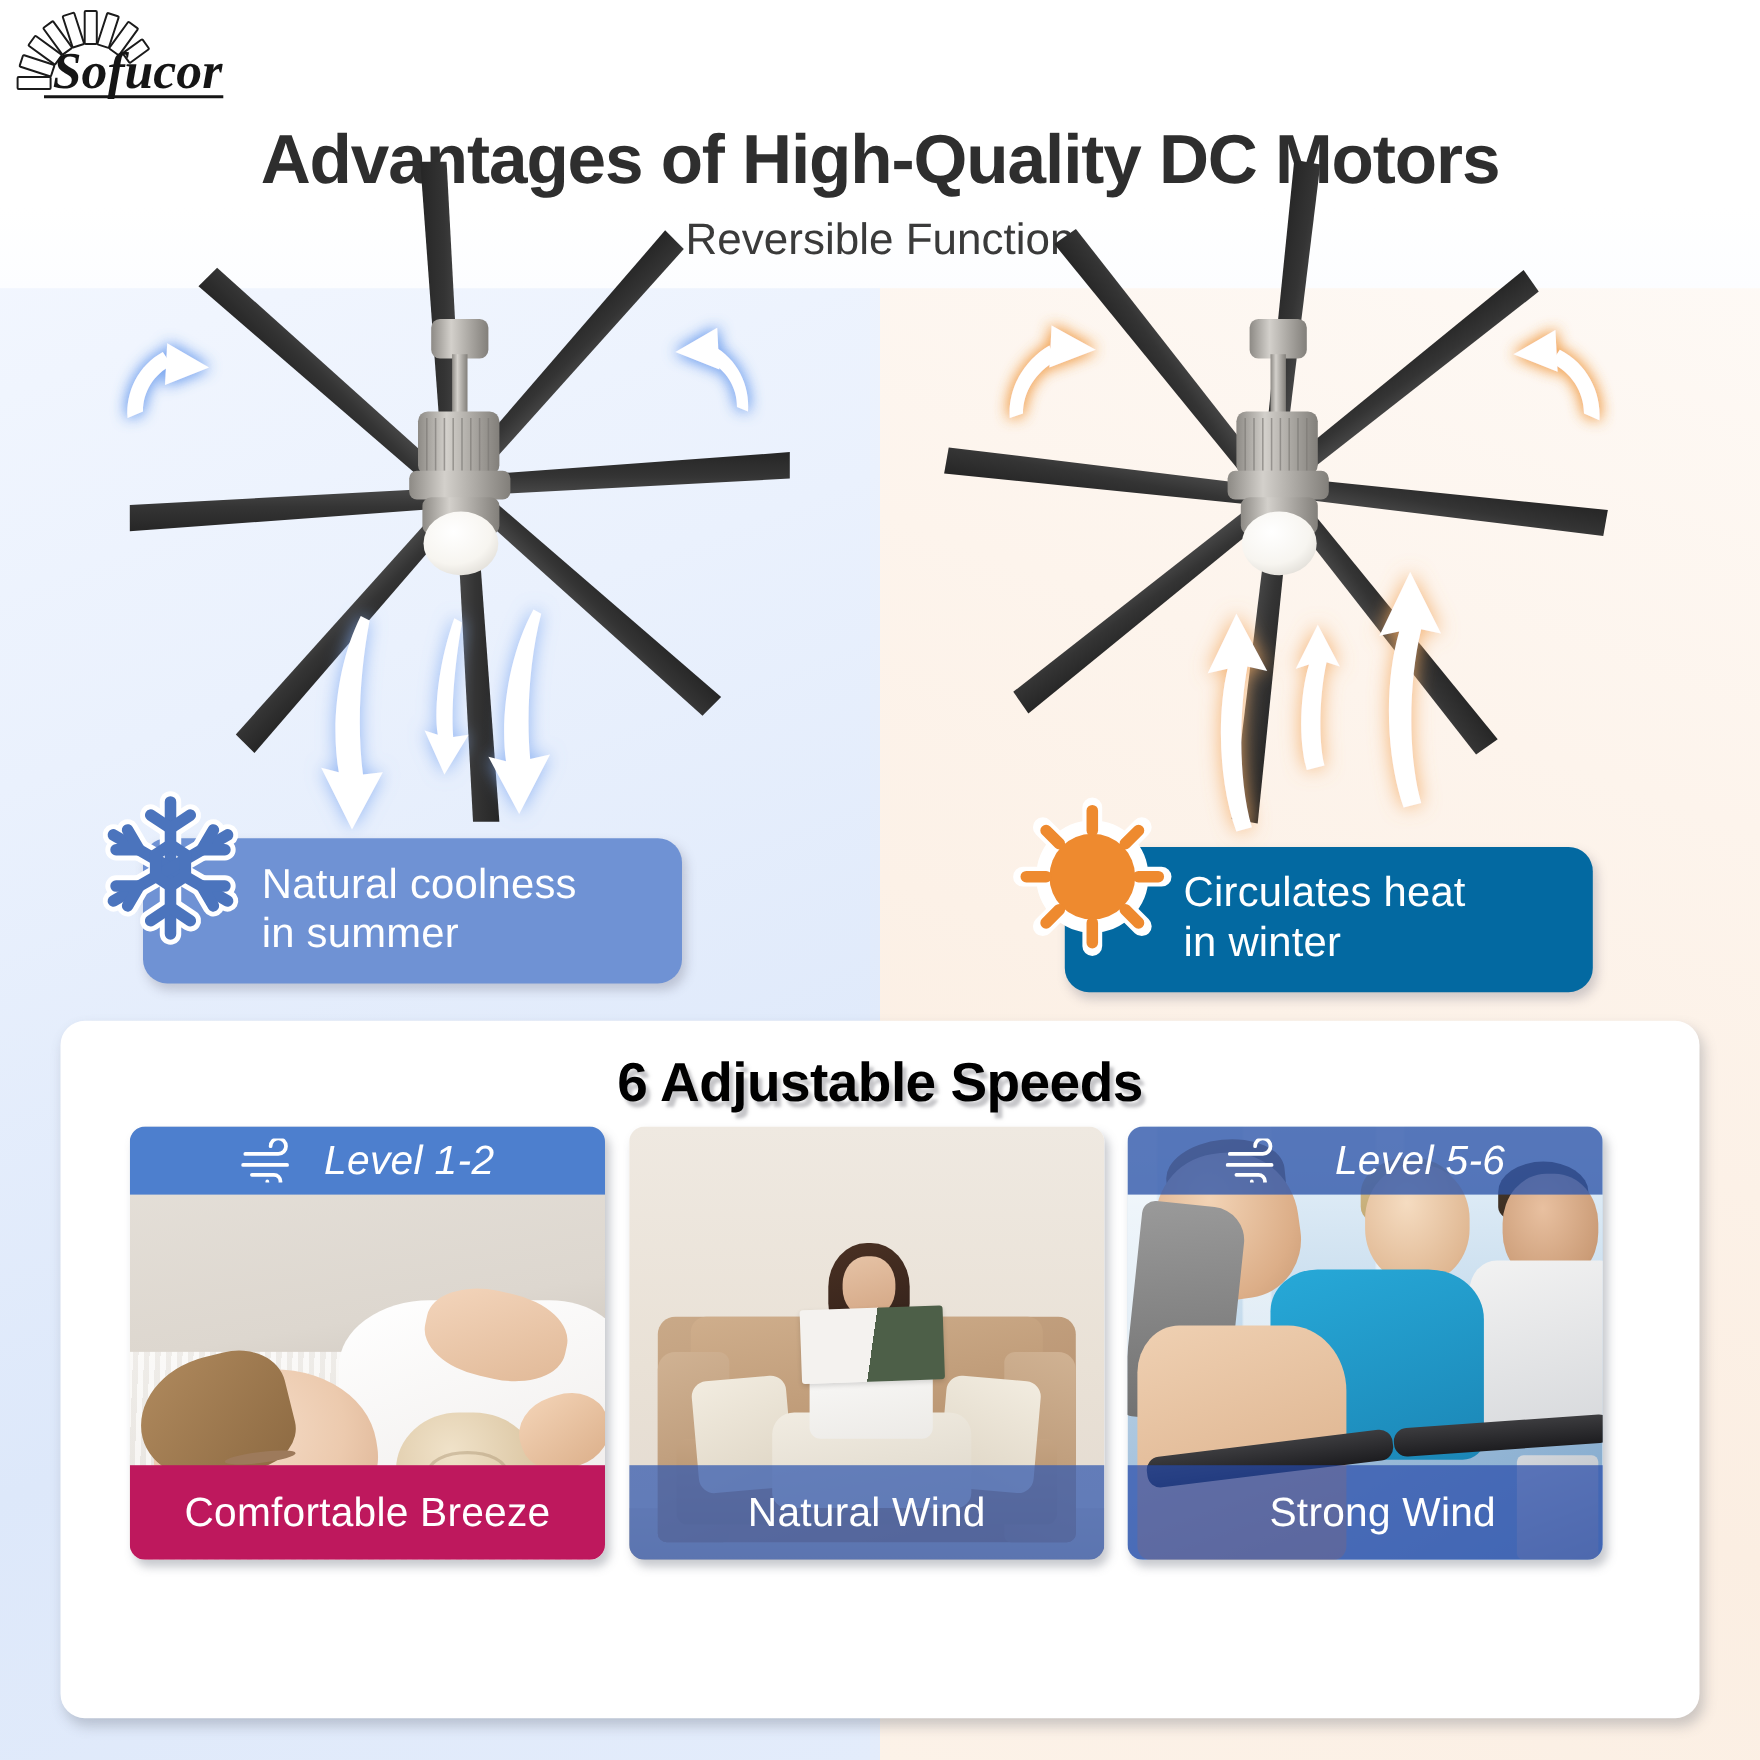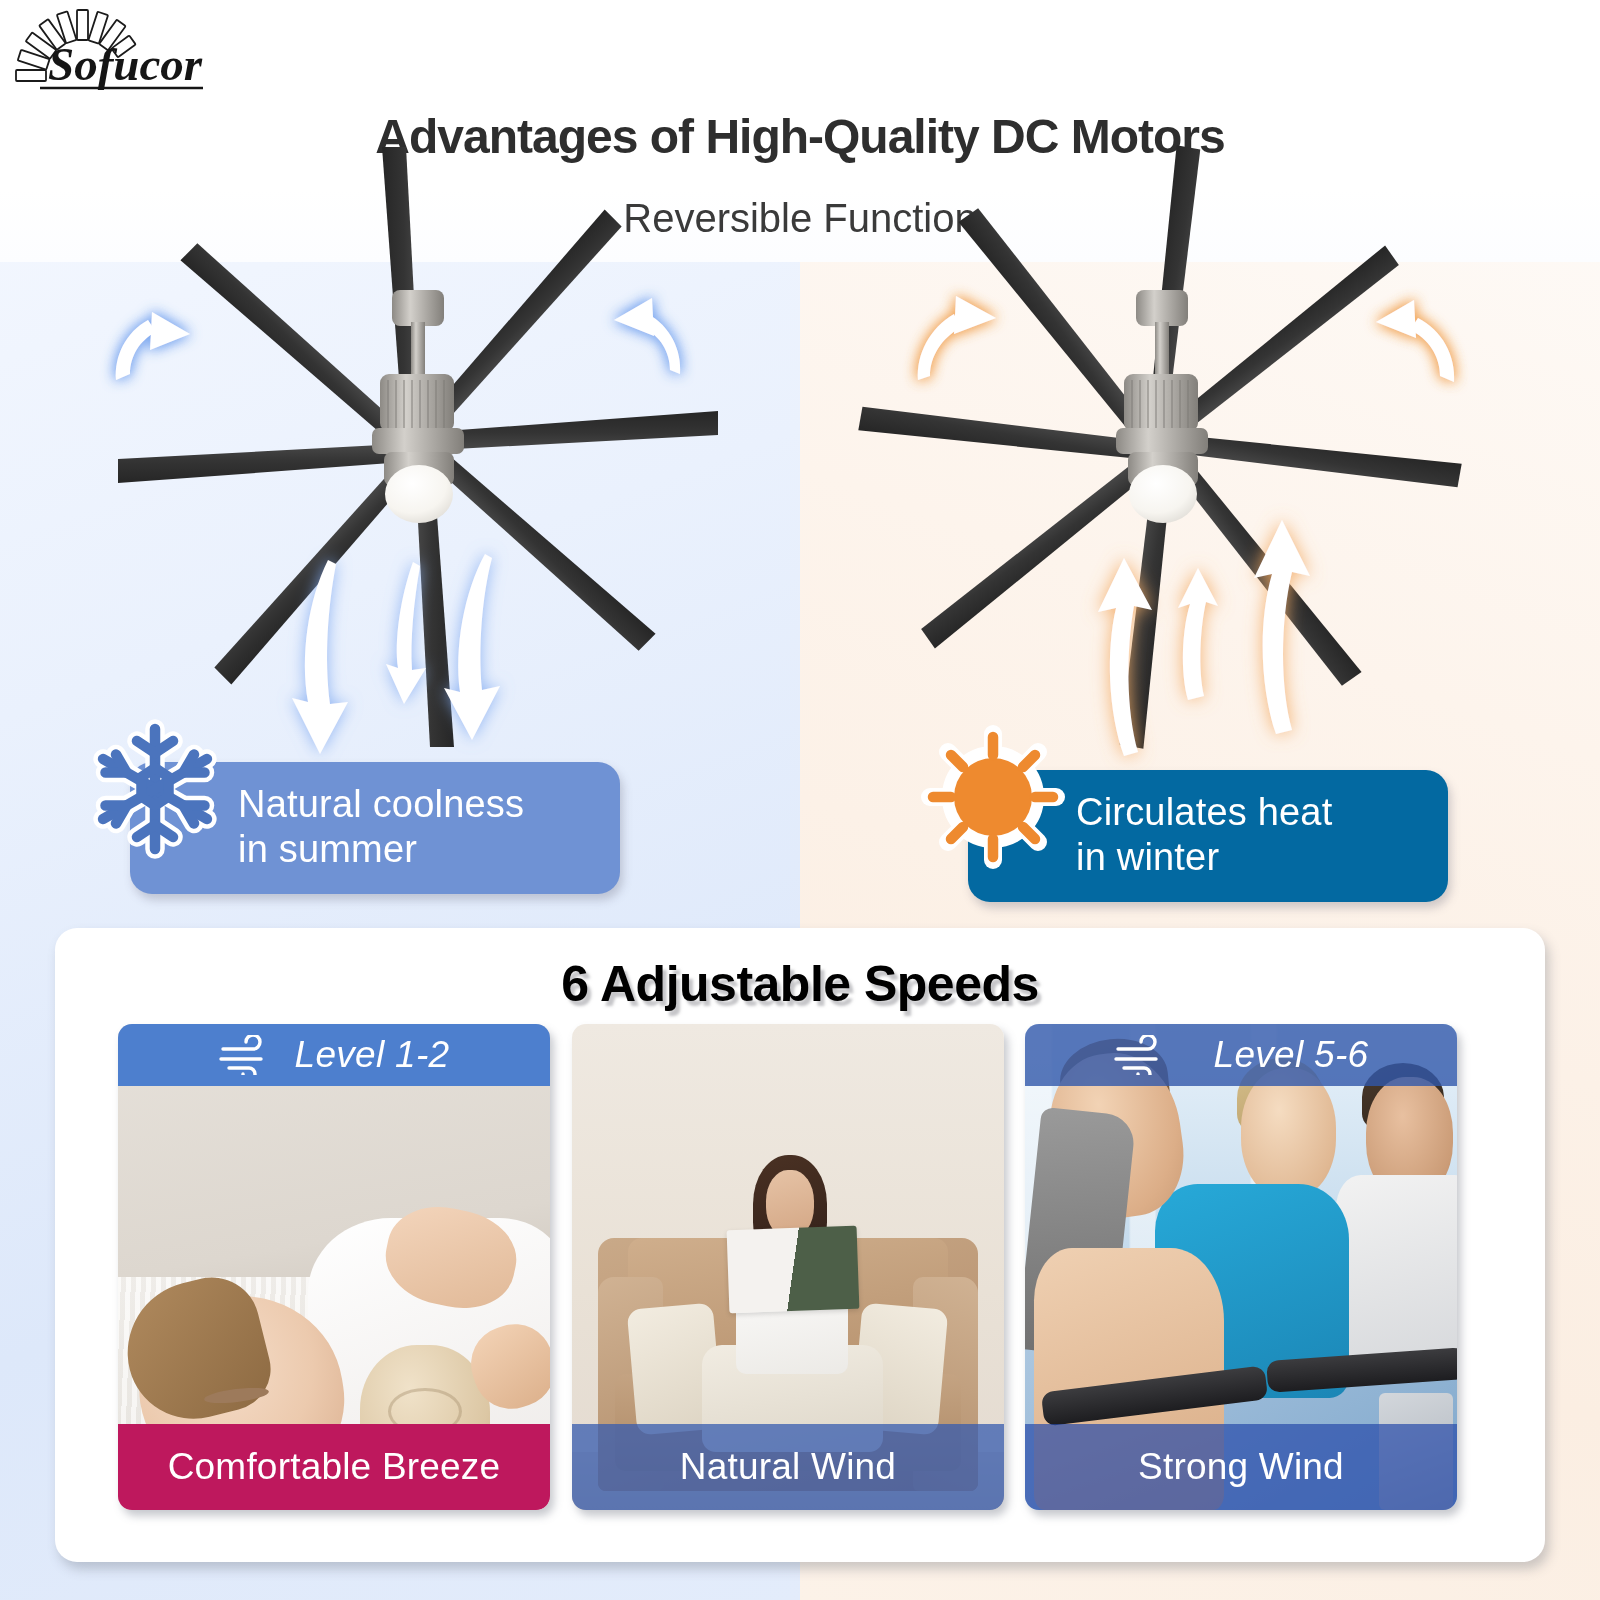--- a/index.html
+++ b/index.html
@@ -25,21 +25,21 @@
     background:linear-gradient(180deg,#ffffff 0%,#ffffff 72%,#fcfdff 100%);
   }
 
   
   .logo{position:absolute;left:8px;top:4px;width:225px;height:92px;}
   .logo svg{display:block;}
 
   
   .title{
     position:absolute;left:0;top:112px;width:1600px;text-align:center;
-    font-size:48px;font-weight:bold;color:#2e2e2e;letter-spacing:-1px;
+    font-size:63px;font-weight:bold;color:#2e2e2e;letter-spacing:-1px;
     line-height:1.05;
   }
   .subtitle{
     position:absolute;left:0;top:196px;width:1600px;text-align:center;
     font-size:40px;color:#3a3a3a;font-weight:400;
   }
 
   
   .fan{position:absolute;}
   .fan svg{display:block;overflow:visible;}
@@ -66,21 +66,21 @@
   }
   .speeds-title{
     position:absolute;left:0;top:955px;width:1600px;text-align:center;
     font-size:50px;font-weight:bold;color:#000000;
     text-shadow:4px 5px 3px rgba(150,150,155,.55);
     letter-spacing:-.5px;
   }
 
   
   .lvl{
-    position:absolute;top:1024px;width:432px;height:486px;
+    position:absolute;top:1024px;width:432px;height:394px;
     border-radius:14px;overflow:hidden;
     box-shadow:4px 6px 9px rgba(95,100,115,.35);
   }
   .lvl-1{left:118px;}
   .lvl-2{left:572px;}
   .lvl-3{left:1025px;}
 
   .lvl-photo{position:absolute;inset:0;}
   .lvl-head{
     position:absolute;left:0;top:0;width:100%;height:62px;
@@ -92,21 +92,21 @@
   .head-trans{background:rgba(49,88,170,.80);gap:44px;}
   .wind-ico{width:56px;height:40px;flex:none;}
 
   .lvl-foot{
     position:absolute;left:0;bottom:0;width:100%;height:86px;
     display:flex;align-items:center;justify-content:center;
     color:#ffffff;font-size:37px;font-weight:400;letter-spacing:.2px;
   }
   .foot-solid{background:#be185d;}
   .foot-trans{background:rgba(52,90,175,.74);}
-  .foot-trans2{background:rgba(38,74,170,.70);}
+  .foot-trans2{background:rgba(38,74,170,.70);padding-left:16px;}
 
   
   .ph{position:absolute;inset:0;overflow:hidden;}
 
   
   .baby-bg{position:absolute;inset:0;background:linear-gradient(170deg,#e6e1da 0%,#ddd7cf 45%,#cfc8bf 62%,#efeeec 63%,#f7f6f4 100%);}
   .baby-sheet{position:absolute;left:-5%;top:52%;width:110%;height:50%;background:linear-gradient(175deg,#f7f5f2,#e8e5e0);}
   .baby-sheet:after{content:"";position:absolute;inset:0;background:repeating-linear-gradient(92deg,rgba(255,255,255,.85) 0 5px,rgba(205,200,193,.35) 5px 10px);opacity:.55;}
   .baby-head{position:absolute;left:5%;top:56%;width:47%;height:40%;border-radius:48% 52% 46% 54%;background:radial-gradient(ellipse at 42% 34%,#f5ddc9 0%,#eccaae 55%,#d9ae8e 100%);transform:rotate(-9deg);}
   .baby-hair{position:absolute;left:2%;top:53%;width:32%;height:28%;border-radius:60% 40% 35% 55%;background:linear-gradient(140deg,#b08a5e,#8d6a42);transform:rotate(-14deg);}

